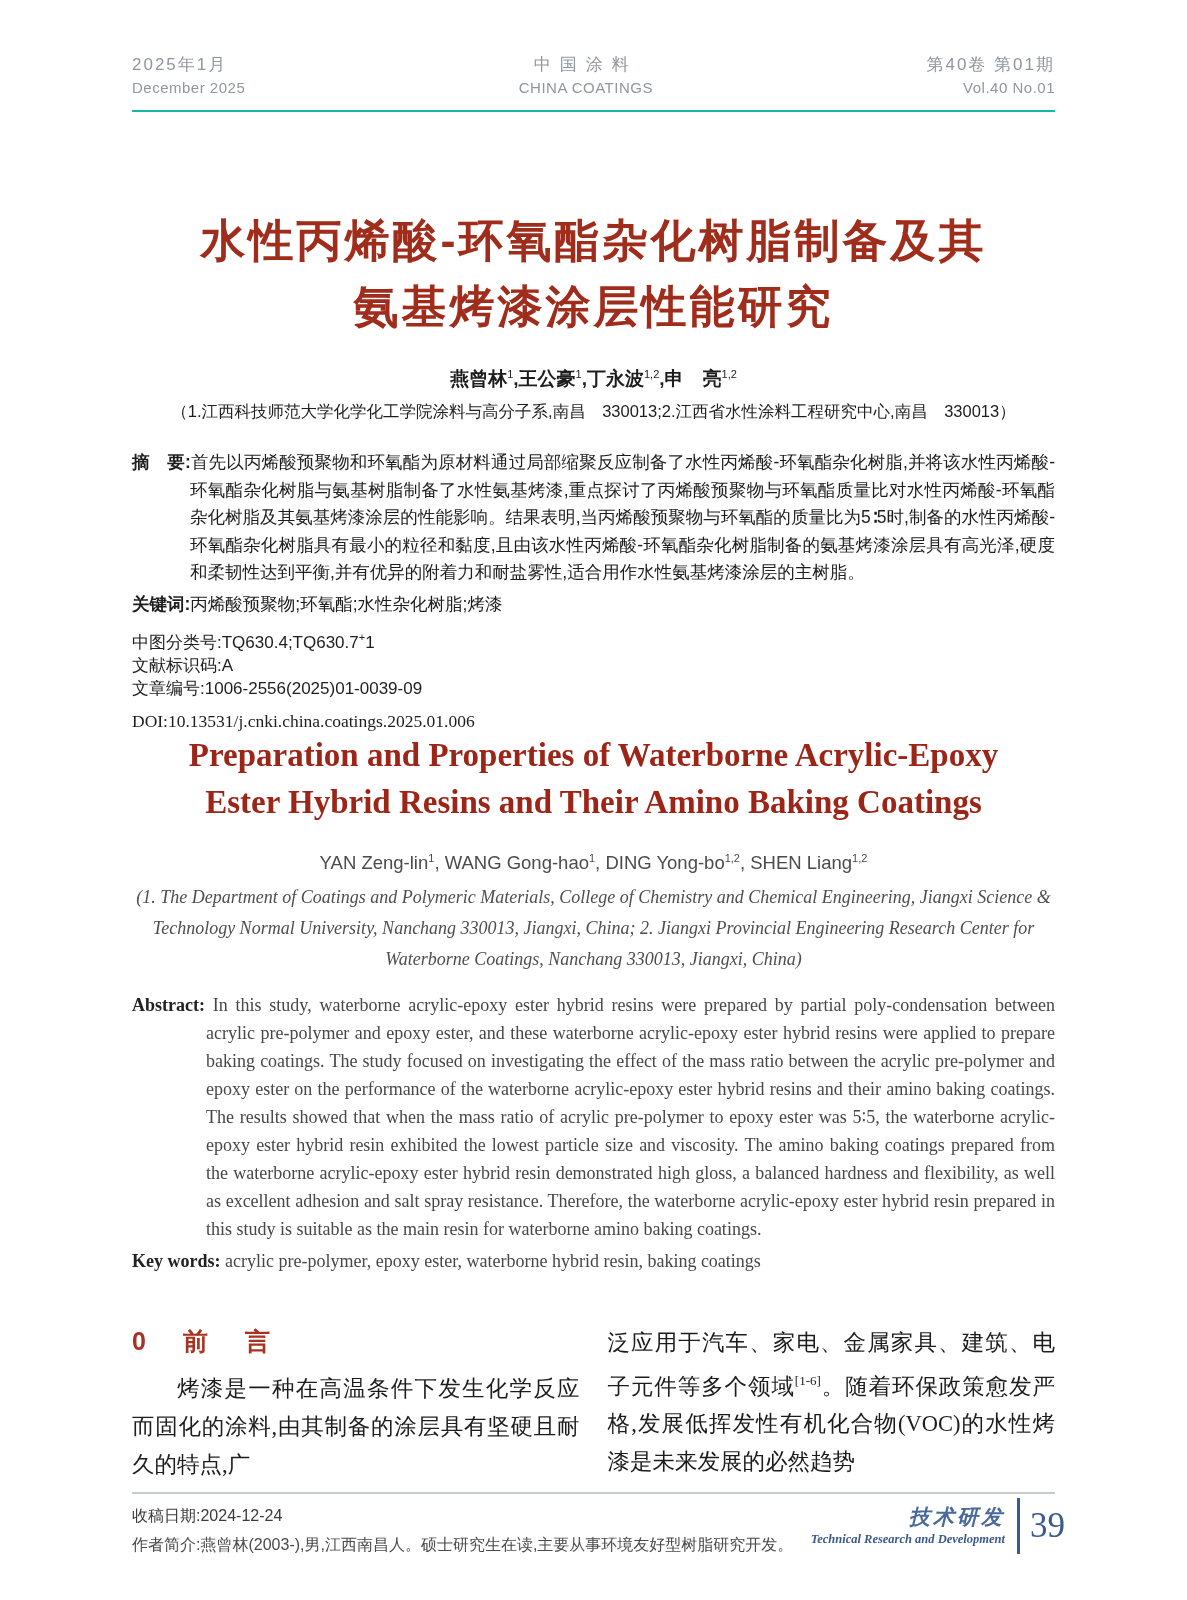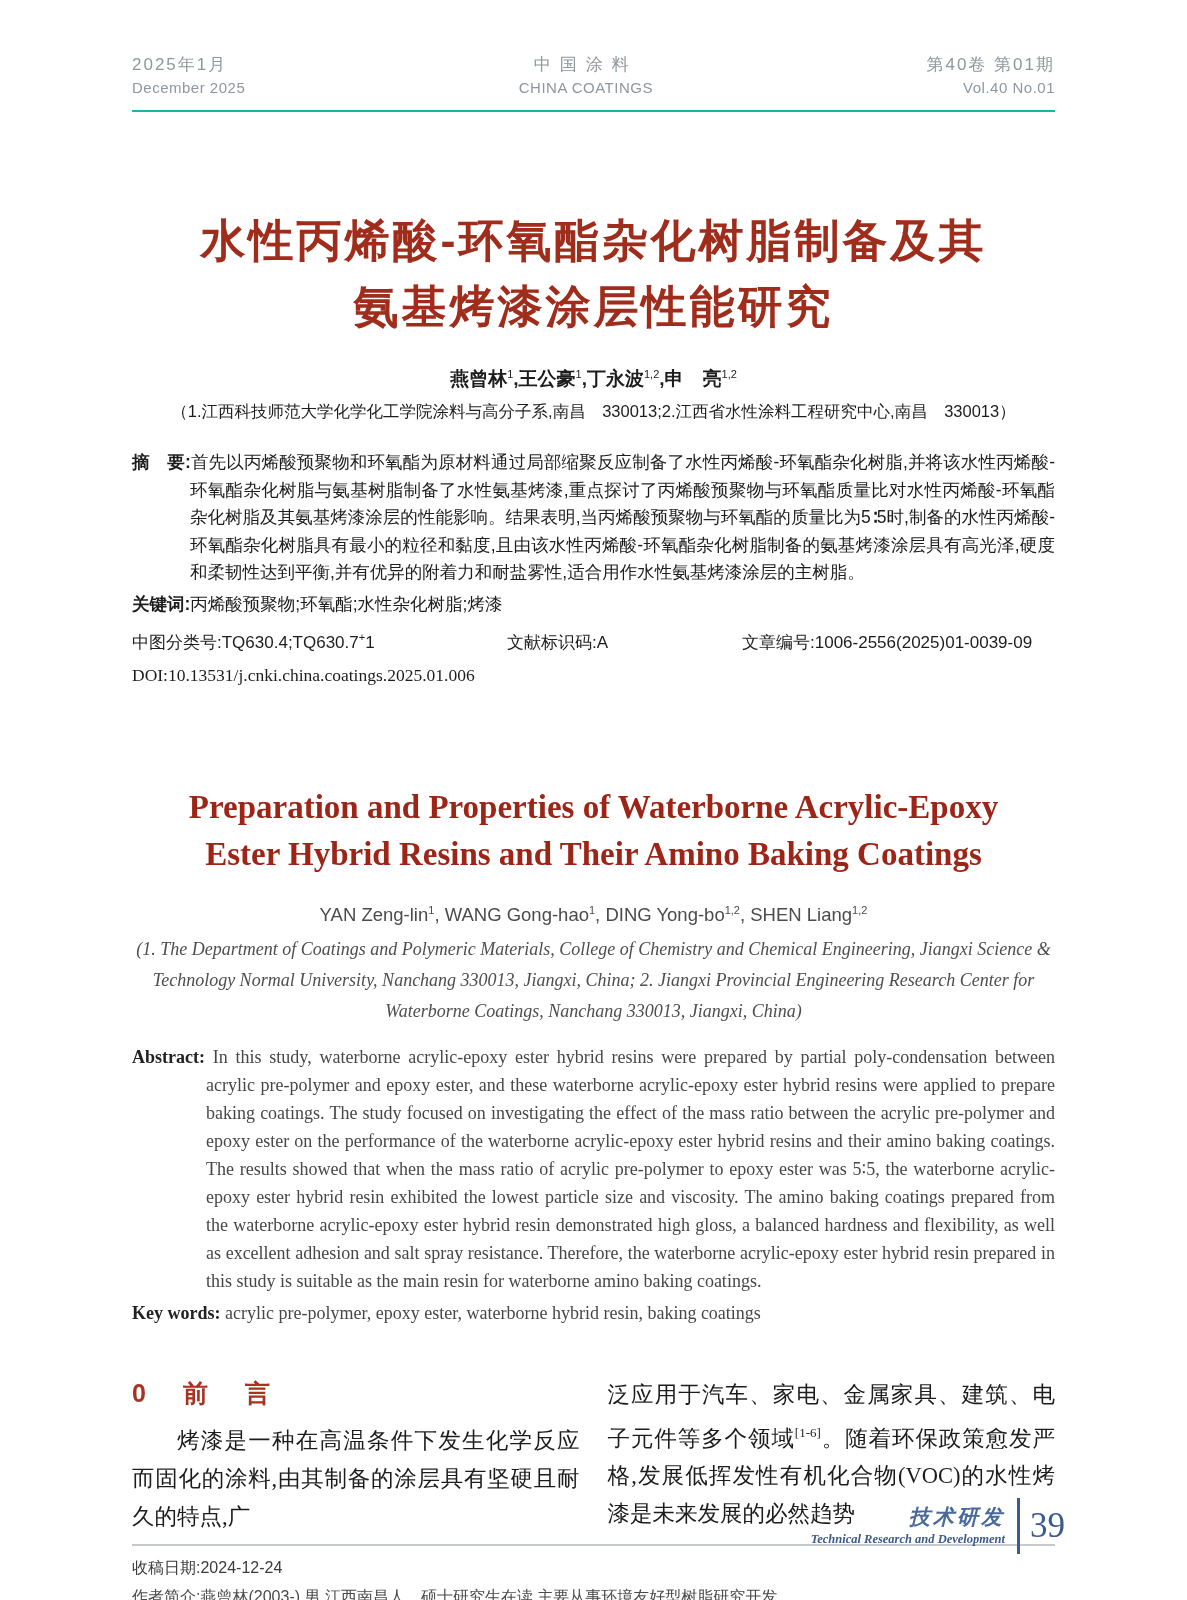--- a/index.html
+++ b/index.html
@@ -46,29 +46,29 @@
     margin-top:26px;
     font-size:17.5px;line-height:27.5px;
     text-align:justify;color:#1d1d1d;
     padding-left:58px;text-indent:-58px;
   }
   .abstract-zh .lbl{font-weight:bold;}
   .keywords-zh{margin-top:5px;font-size:17.5px;color:#1d1d1d;}
   .keywords-zh .lbl{font-weight:bold;}
   
   .class-row{
-    margin-top:15px;display:flex;font-size:17px;color:#1d1d1d;
+    margin-top:15px;display:flex;font-size:17px;color:#1d1d1d;flex-direction:column;
   }
   .class-row .c1{width:375px;}
   .class-row .c2{width:235px;}
   .class-row sup{font-size:11px;}
   .doi-line{margin-top:11px;font-family:"Liberation Serif",serif;font-size:17.5px;color:#1d1d1d;}
   
   .title-en{
-    margin-top:98px;text-align:center;
+    text-align:center;
     font-family:"Liberation Serif",serif;font-weight:bold;
     color:#9c2517;font-size:33px;line-height:47px;
   }
   .authors-en{margin-top:26px;text-align:center;font-size:18.5px;color:#4b4b4b;}
   .authors-en sup{font-size:11px;}
   .affil-en{
     margin-top:8px;text-align:center;
     font-family:"Liberation Serif",serif;font-style:italic;
     font-size:18px;line-height:31px;color:#4e4e4e;
   }

